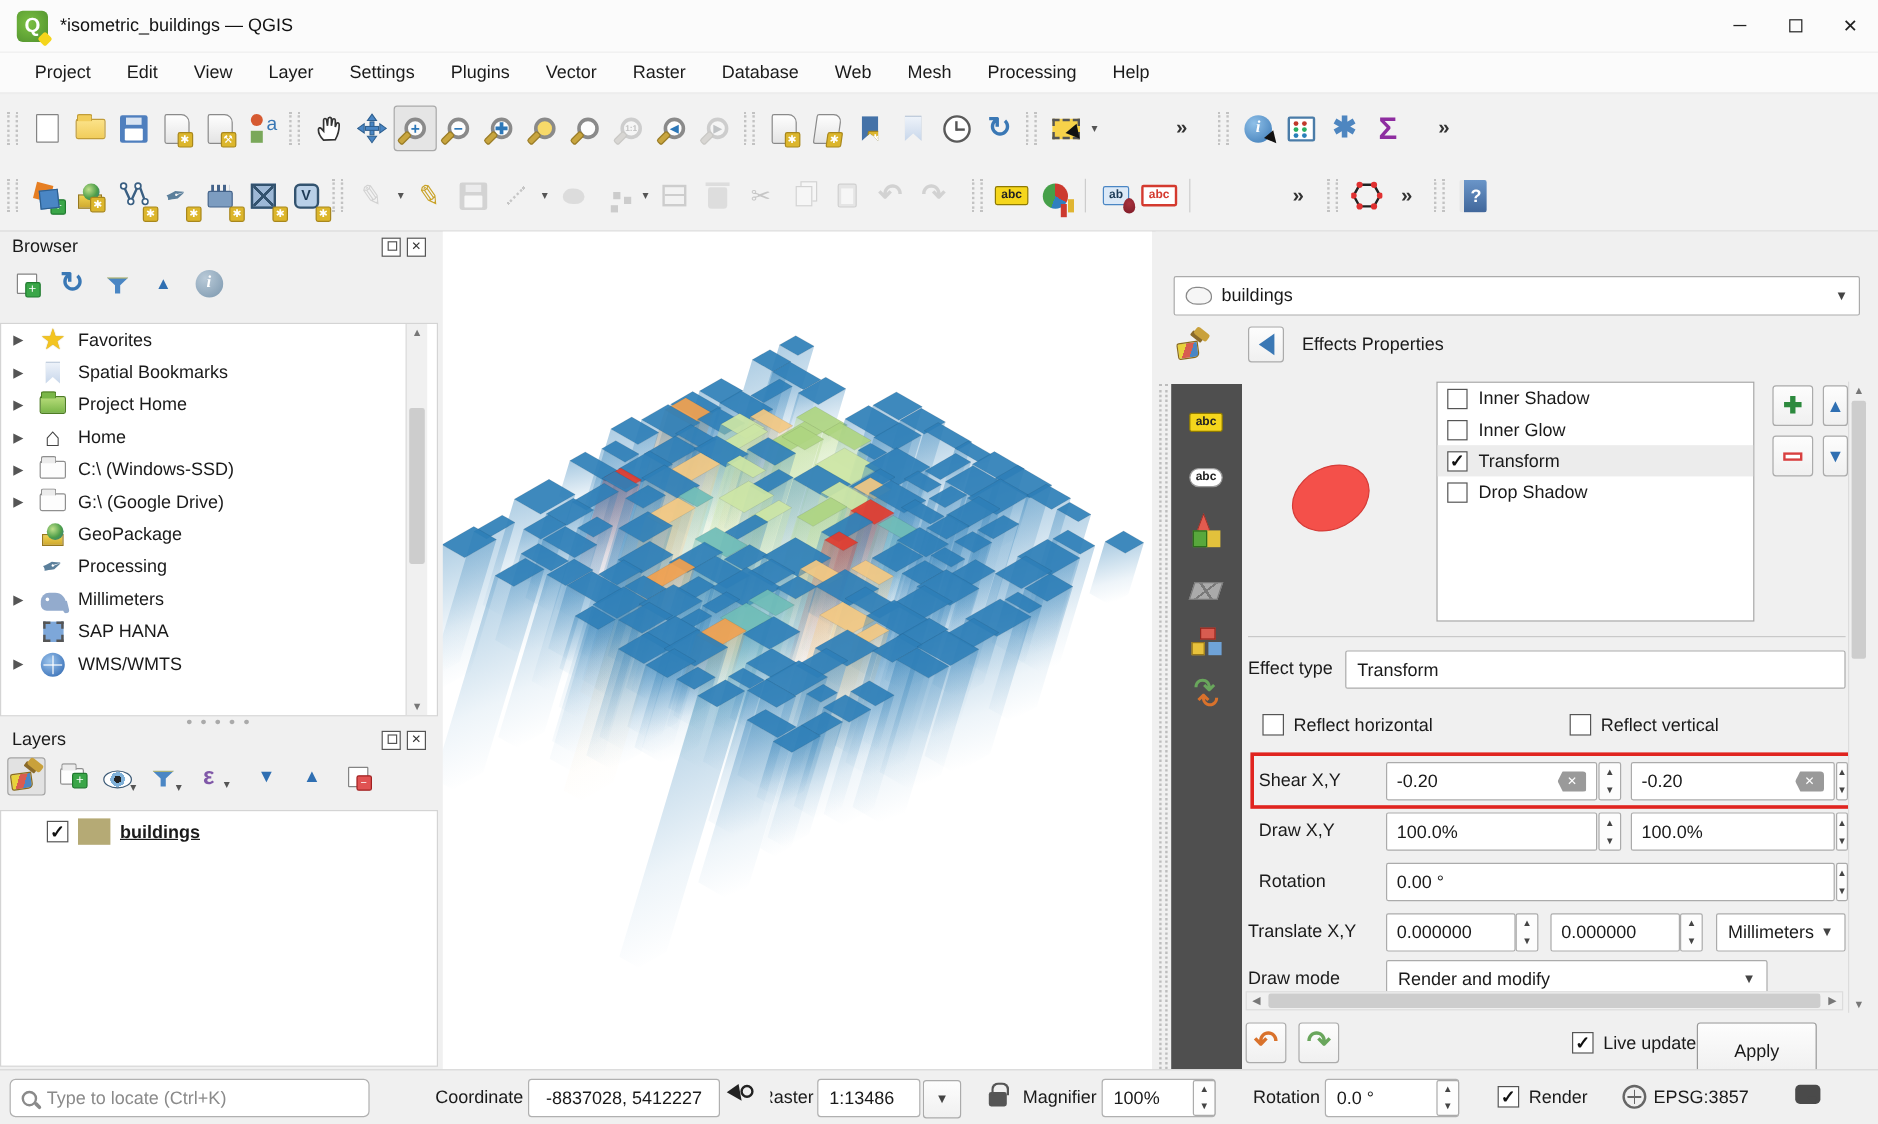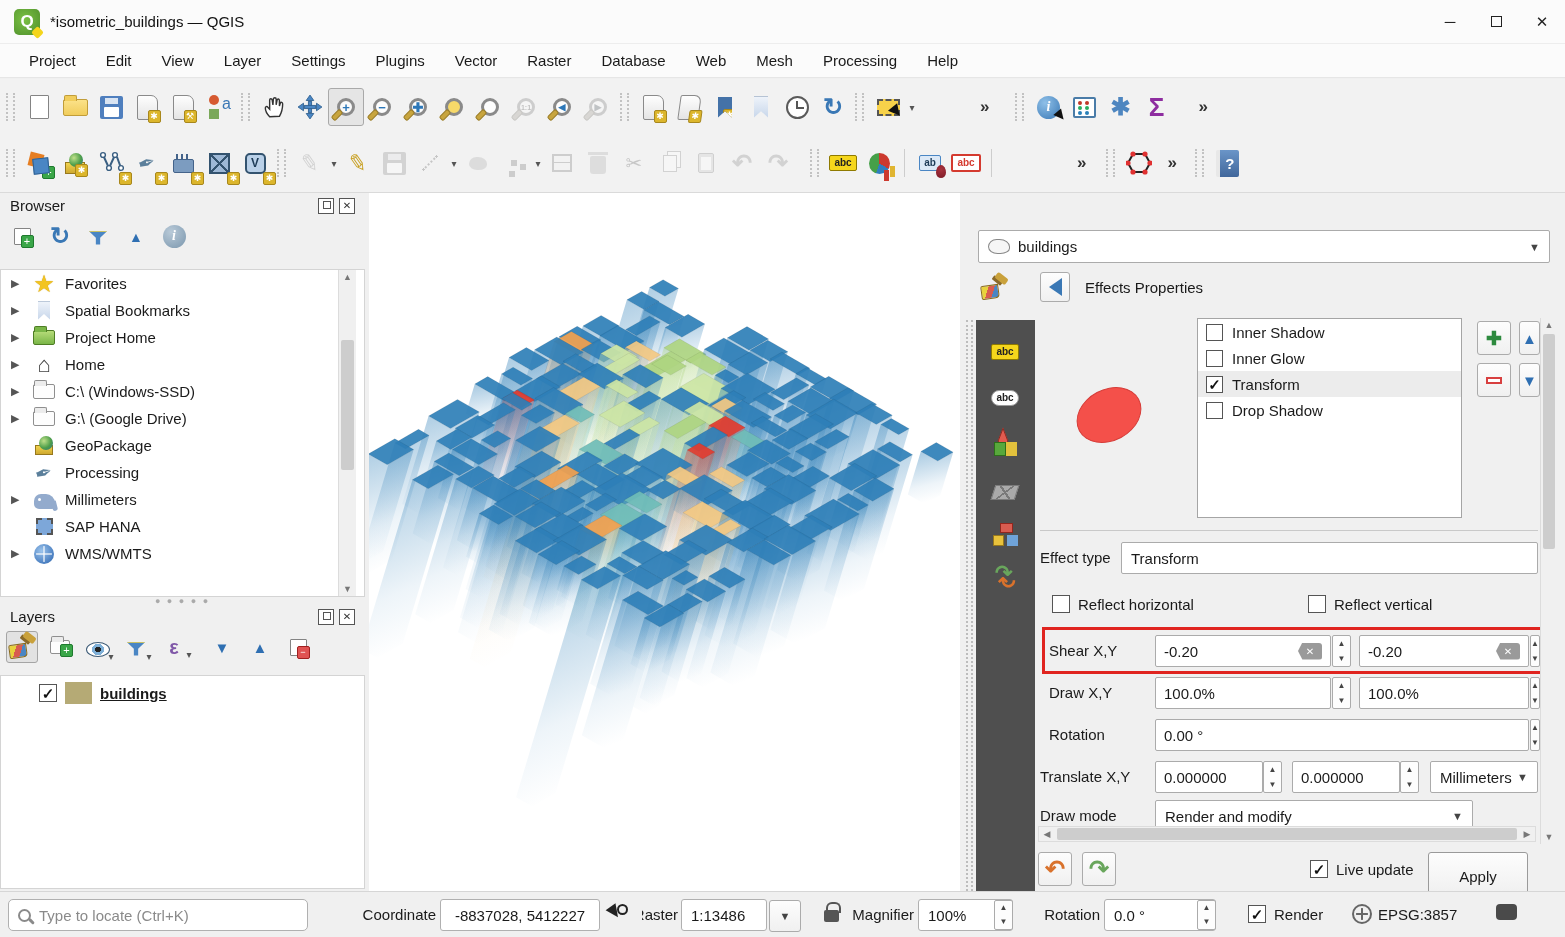--- a/index.html
+++ b/index.html
@@ -1136,21 +1136,21 @@
   </div>
 
   <div class="sqbtn" style="left:75px;top:659px;width:34px;height:34px">
       <span class="ic g g-undo org"></span>
     </div>
   <div class="sqbtn" style="left:119px;top:659px;width:34px;height:34px">
       <span class="ic g g-redo grn"></span>
     </div>
   <span class="cb checked" style="position:absolute;left:347px;top:667px"></span>
   <div class="flabel" style="left:373px;top:668px">Live update</div>
-  <div class="applybtn" style="left:465px;top:659px;width:100px;height:49px">
+  <div class="applybtn" style="left:451px;top:659px;width:100px;height:49px">
       <span>Apply</span>
     </div>
 </div>
 
 <div class="statusbar">
   <div class="sb-box" style="left:8px;width:300px;border-radius:5px">
     <span class="minimag"></span>
     <span class="placeholder">Type to locate (Ctrl+K)</span>
   </div>
   <div class="sb-label clipL" style="left:362px;width:74px">Coordinate</div>

